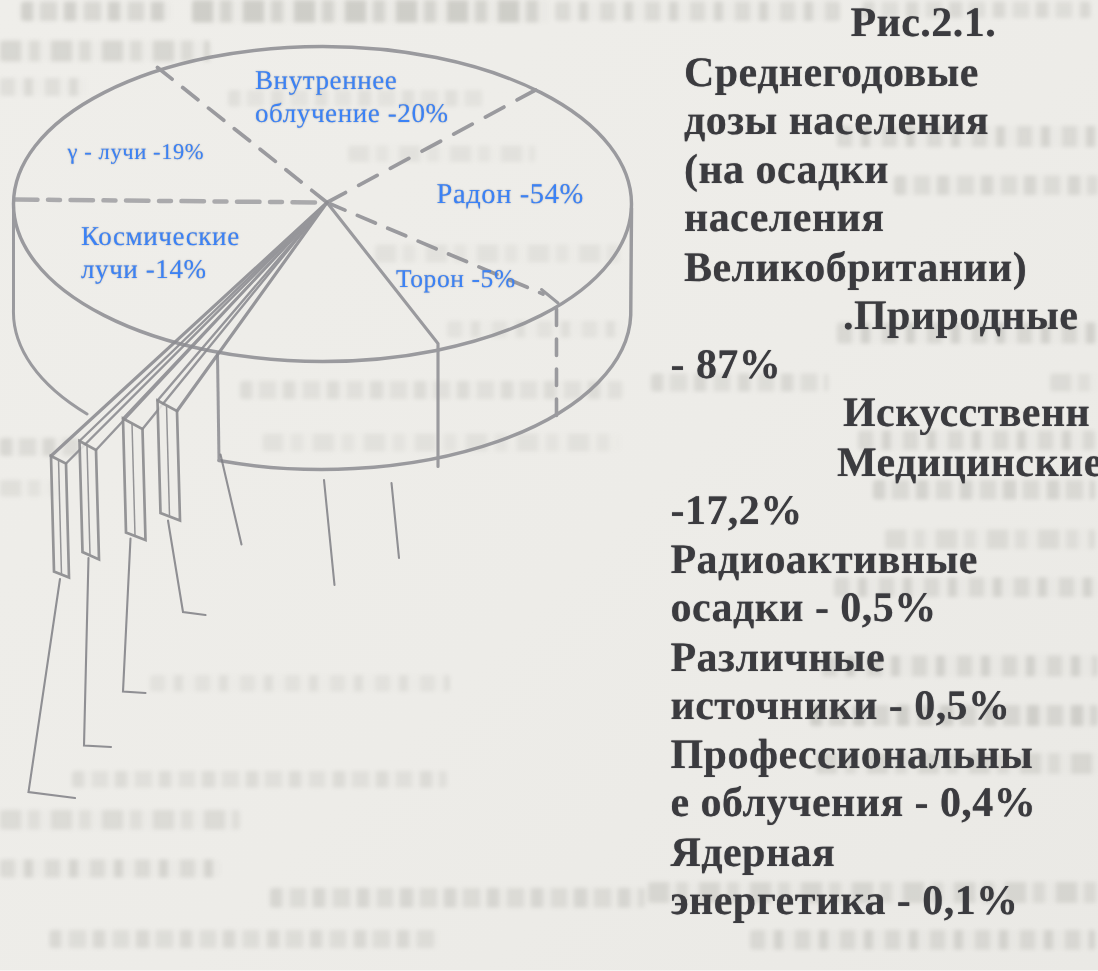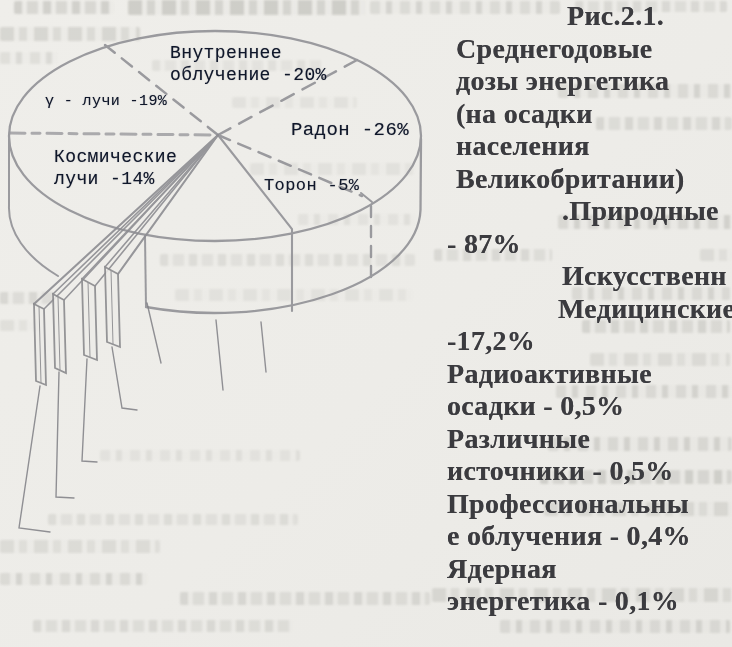--- a/index.html
+++ b/index.html
@@ -12,22 +12,22 @@
   .page{position:absolute;inset:0;}
   
   .sm{position:absolute;border-radius:2px;filter:blur(1.3px);pointer-events:none;}
   .sm-a{background:repeating-linear-gradient(90deg,rgba(150,150,143,.60) 0 8px,rgba(150,150,143,.07) 8px 13px,rgba(150,150,143,.45) 13px 24px,rgba(150,150,143,.05) 24px 29px);}
   .sm-b{background:repeating-linear-gradient(90deg,rgba(158,158,150,.50) 0 14px,rgba(158,158,150,.06) 14px 19px,rgba(158,158,150,.40) 19px 27px,rgba(158,158,150,.06) 27px 34px);}
   .sm-c{background:repeating-linear-gradient(90deg,rgba(145,145,138,.42) 0 10px,rgba(145,145,138,.05) 10px 16px,rgba(145,145,138,.55) 16px 22px,rgba(145,145,138,.06) 22px 30px);}
   
   svg.pie{position:absolute;left:0;top:0;}
   
   .plabel{
-    position:absolute;color:#0f172a;
-    font-family:Liberation Mono, monospace;
+    position:absolute;color:#3b82f6;
+    font-family:Liberation Serif, serif;
     letter-spacing:.4px;
     text-shadow:0 0 1px rgba(138,138,146,.85);
     white-space:nowrap;line-height:22px;
   }
   
   .caption{
     position:absolute;left:444px;top:0px;width:288px;
     font-family:"Liberation Serif", serif;
     font-size:28px;line-height:32.5px;letter-spacing:.3px;
     color:#3b3b3f;text-shadow:0 0 .6px rgba(60,60,64,.7);
@@ -136,31 +136,31 @@
       <path d="M 216,320 L 223,390"></path>
       <path d="M 261,322 L 266,372"></path>
     </g>
   </svg>
 
   <div class="plabel" style="left:170px;top:42px;font-size:18px;">
     <div>Внутреннее</div>
     <div>облучение -20%</div>
   </div>
   <div class="plabel" style="left:45px;top:91px;font-size:15px;">γ - лучи -19%</div>
-  <div class="plabel" style="left:291px;top:119px;font-size:19px;">Радон -26%</div>
+  <div class="plabel" style="left:291px;top:119px;font-size:19px;">Радон -54%</div>
   <div class="plabel" style="left:264px;top:175px;font-size:17px;">Торон -5%</div>
   <div class="plabel" style="left:54px;top:146px;font-size:18px;">
     <div>Космические</div>
     <div>лучи -14%</div>
   </div>
 
   <div class="caption">
     <div class="cline ind-4">Рис.2.1.</div>
     <div class="cline ind-1">Среднегодовые</div>
-    <div class="cline ind-1">дозы энергетика</div>
+    <div class="cline ind-1">дозы населения</div>
     <div class="cline ind-1">(на осадки</div>
     <div class="cline ind-1">населения</div>
     <div class="cline ind-1">Великобритании)</div>
     <div class="cline ind-2">.Природные</div>
     <div class="cline ind-0">- 87%</div>
     <div class="cline ind-2">Искусственн</div>
     <div class="cline ind-3">Медицинские</div>
     <div class="cline ind-0">-17,2%</div>
     <div class="cline ind-0">Радиоактивные</div>
     <div class="cline ind-0">осадки - 0,5%</div>

